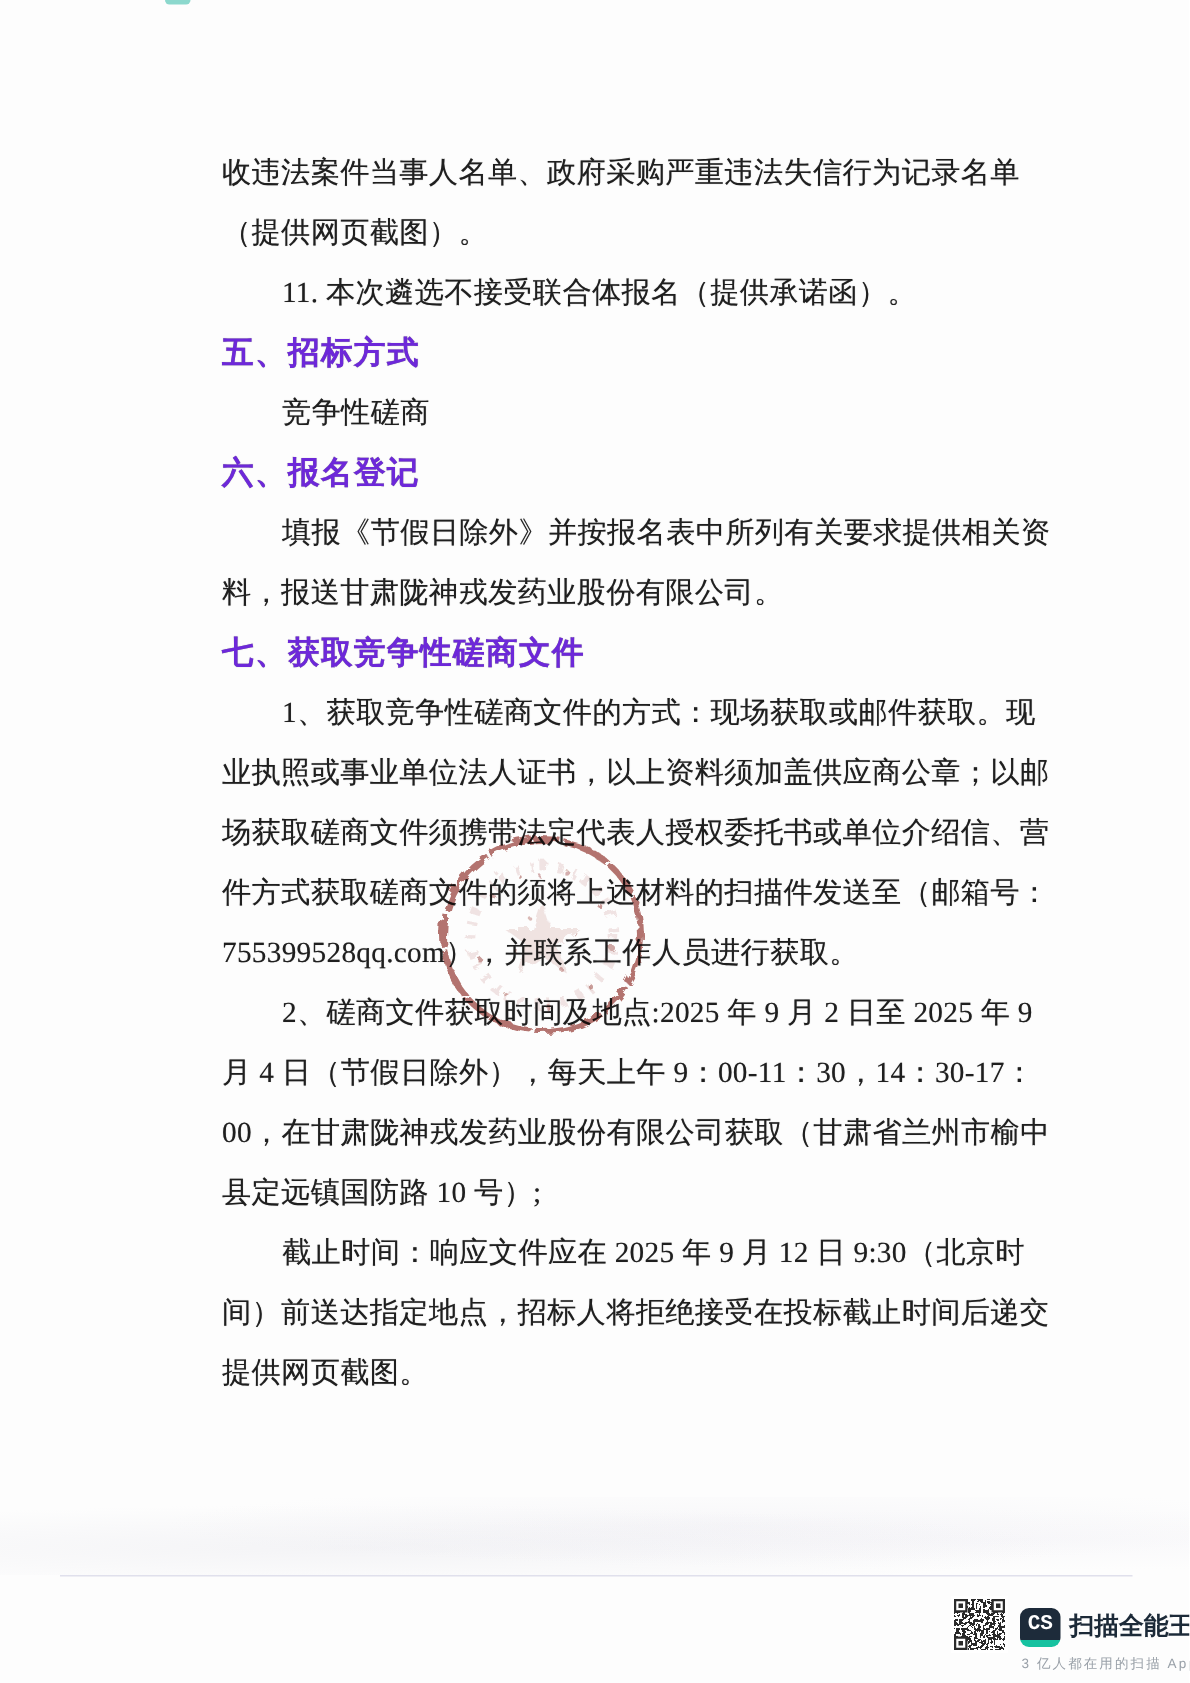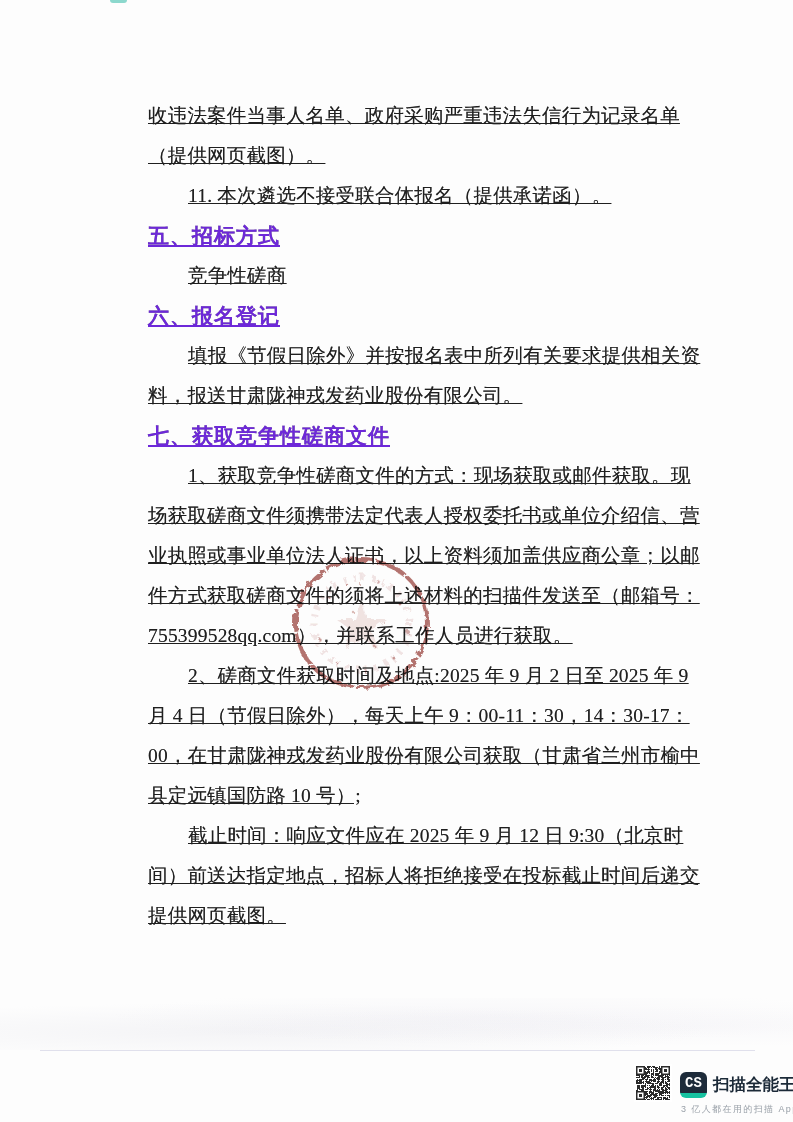--- a/index.html
+++ b/index.html
@@ -14,21 +14,20 @@
   .textblock{
     position:absolute;left:148px;top:96px;width:512px;
     color:#1f1f1f;
   }
   .line{
     height:40px;line-height:40px;
     font-size:19.5px;
     letter-spacing:0.2px;
     white-space:nowrap;
     text-shadow:0 0 0.5px rgba(30,30,30,.55);
-    text-decoration:underline;
   }
   .line.indent{padding-left:40px;}
   .line.heading{
     font-family:"Liberation Sans","DejaVu Sans",sans-serif;
     font-weight:bold;
     font-size:21px;
     color:#6d28d9;
     letter-spacing:1px;
   }
   
@@ -93,22 +92,22 @@
     <div class="line">收违法案件当事人名单、政府采购严重违法失信行为记录名单</div>
     <div class="line">（提供网页截图）。</div>
     <div class="line indent">11. 本次遴选不接受联合体报名（提供承诺函）。</div>
     <div class="line heading">五、招标方式</div>
     <div class="line indent">竞争性磋商</div>
     <div class="line heading">六、报名登记</div>
     <div class="line indent">填报《节假日除外》并按报名表中所列有关要求提供相关资</div>
     <div class="line">料，报送甘肃陇神戎发药业股份有限公司。</div>
     <div class="line heading">七、获取竞争性磋商文件</div>
     <div class="line indent">1、获取竞争性磋商文件的方式：现场获取或邮件获取。现</div>
+    <div class="line">业执照或事业单位法人证书，以上资料须加盖供应商公章；以邮</div>
     <div class="line">场获取磋商文件须携带法定代表人授权委托书或单位介绍信、营</div>
-    <div class="line">业执照或事业单位法人证书，以上资料须加盖供应商公章；以邮</div>
     <div class="line">件方式获取磋商文件的须将上述材料的扫描件发送至（邮箱号：</div>
     <div class="line">755399528qq.com），并联系工作人员进行获取。</div>
     <div class="line indent">2、磋商文件获取时间及地点:2025 年 9 月 2 日至 2025 年 9</div>
     <div class="line">月 4 日（节假日除外），每天上午 9：00-11：30，14：30-17：</div>
     <div class="line">00，在甘肃陇神戎发药业股份有限公司获取（甘肃省兰州市榆中</div>
     <div class="line">县定远镇国防路 10 号）;</div>
     <div class="line indent">截止时间：响应文件应在 2025 年 9 月 12 日 9:30（北京时</div>
     <div class="line">间）前送达指定地点，招标人将拒绝接受在投标截止时间后递交</div>
     <div class="line">提供网页截图。</div>
   </div>

